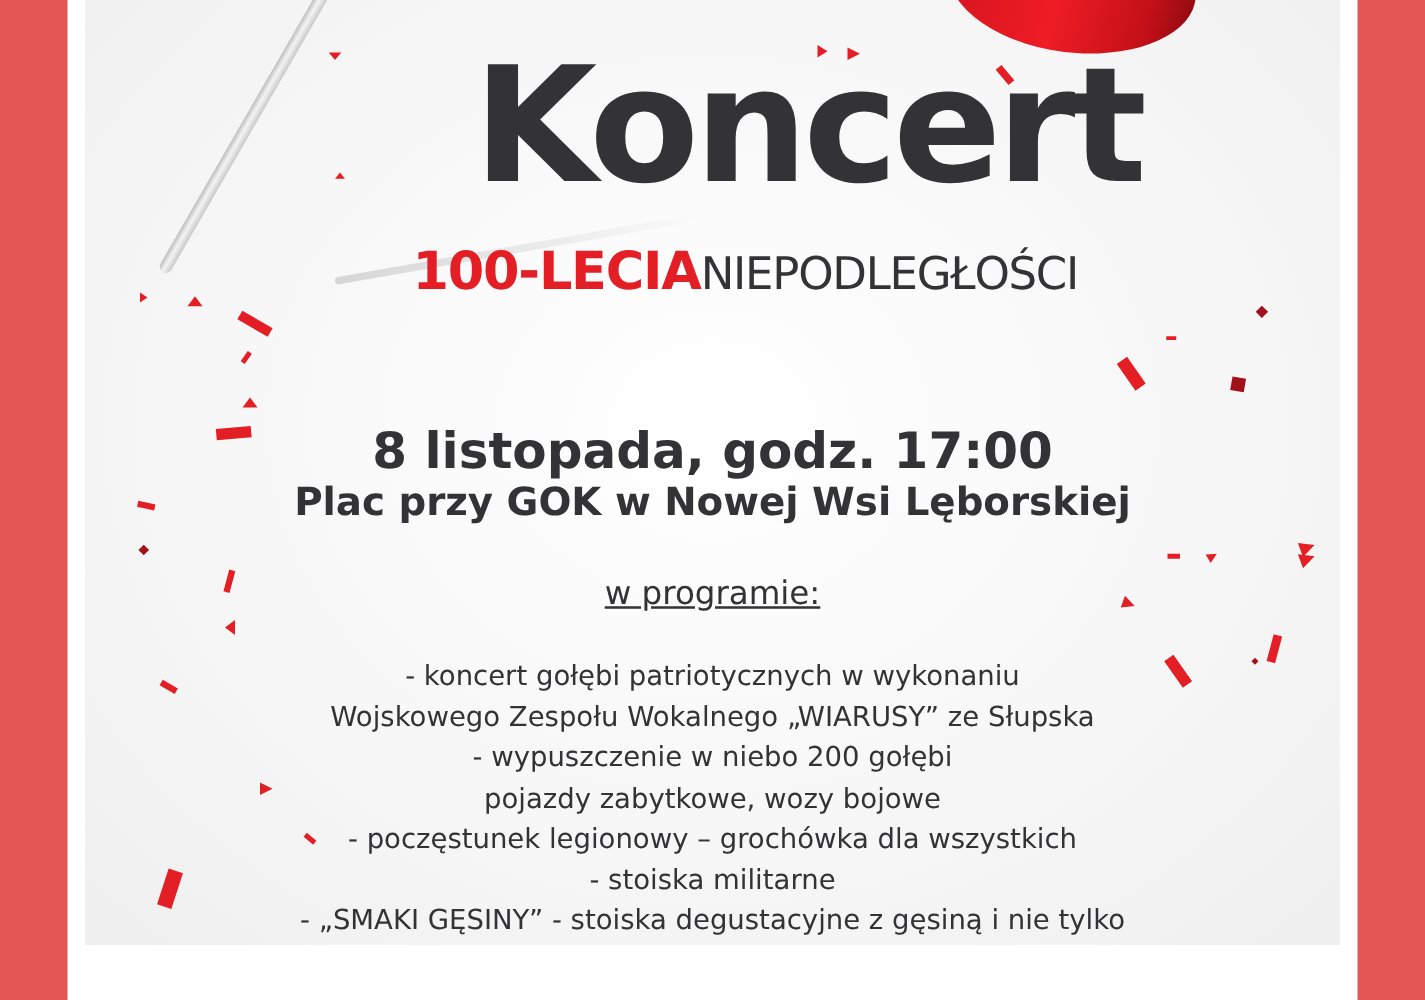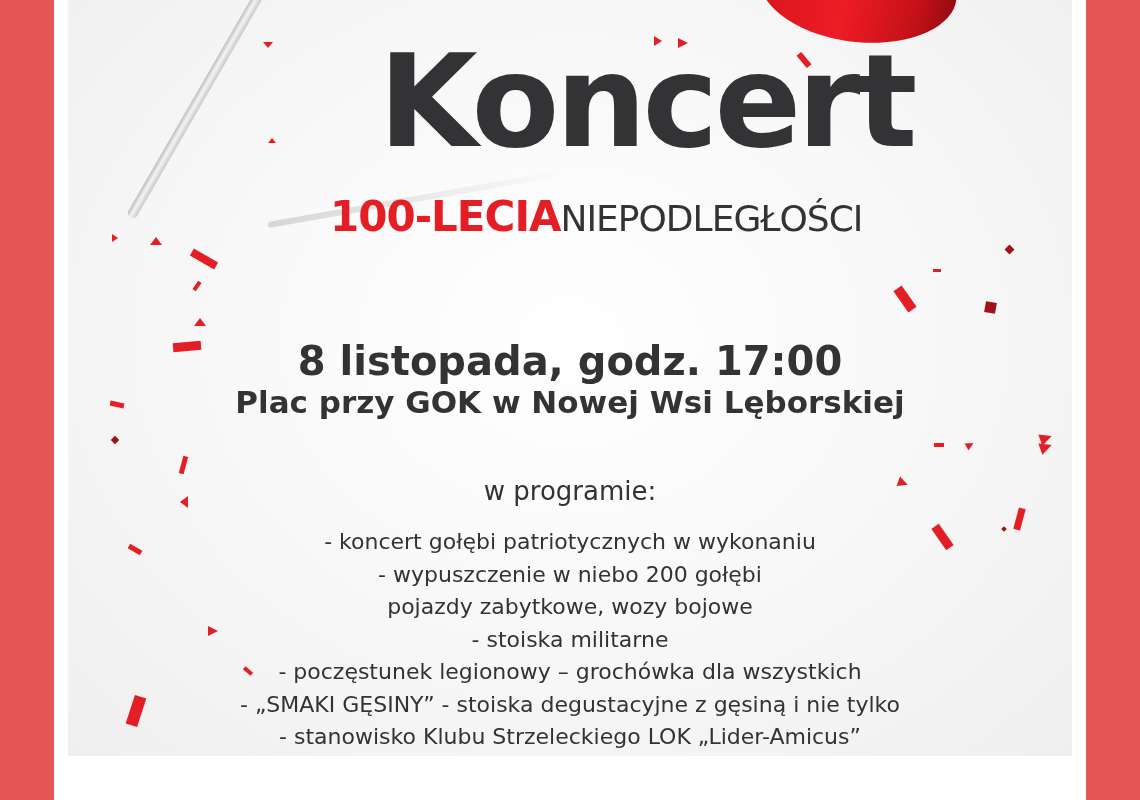--- a/index.html
+++ b/index.html
@@ -16,21 +16,21 @@
   .pole-shadow { position:absolute; left:200px; top:222px; width:300px; height:6px;
           background: linear-gradient(90deg, #d6d6d6, rgba(230,230,230,0)); transform: rotate(-10deg); transform-origin:left; border-radius:3px; }
   .title { position:absolute; left:258px; top:38px; width:640px; text-align:center;
            font-family:"DejaVu Sans", sans-serif; font-weight:bold; font-size:128px; letter-spacing:-4px; color:#333335; line-height:1; }
   .subtitle { position:absolute; left:262px; top:196px; width:640px; font-size:42px; line-height:1; white-space:nowrap; }
   .sub-red { color:#e31e24; font-weight:bold; font-family:"DejaVu Sans", sans-serif; letter-spacing:-1px; }
   .sub-dark { color:#333335; font-family:"DejaVu Sans", sans-serif; letter-spacing:-1px; font-size:36px; }
   .info { position:absolute; left:0; width:1004px; text-align:center; color:#333335; font-family:"DejaVu Sans", sans-serif; font-weight:bold; }
   .date { top:338px; font-size:40px; }
   .place { top:384px; font-size:31px; }
-  .prog-head { position:absolute; left:0; top:476px; width:1004px; text-align:center; color:#333335; font-family:"DejaVu Sans", sans-serif; font-size:26px; }
+  .prog-head { position:absolute; left:0; top:460px; width:1004px; text-align:center; color:#333335; font-family:"DejaVu Sans", sans-serif; font-size:26px;text-decoration:underline; }
   .prog-list { position:absolute; left:0; top:526px; width:1004px; text-align:center; color:#333335;
                font-family:"DejaVu Sans", sans-serif; font-size:22px; line-height:32.5px; margin:0; padding:0; list-style:none; }
   .conf { position:absolute; background:#e31e24; }
   .conf.dark { background:#a0111a; }
   .tri { position:absolute; width:0; height:0; border-style:solid; border-color:transparent; }
 </style>
 </head>
 <body>
 
 <div class="white-frame"></div>
@@ -79,20 +79,21 @@
   <div class="subtitle">
     <span class="sub-red">100-LECIA</span><span class="sub-dark">NIEPODLEGŁOŚCI</span>
   </div>
 
   <div class="info date">8 listopada, godz. 17:00</div>
   <div class="info place">Plac przy GOK w Nowej Wsi Lęborskiej</div>
 
   <div class="prog-head">w programie:</div>
   <ul class="prog-list">
     <li>- koncert gołębi patriotycznych w wykonaniu</li>
+    <li>Wojskowego Zespołu Wokalnego „WIARUSY” ze Słupska</li>
     <li>- wypuszczenie w niebo 200 gołębi</li>
     <li>pojazdy zabytkowe, wozy bojowe</li>
+    <li>- poczęstunek legionowy – grochówka dla wszystkich</li>
     <li>- stoiska militarne</li>
-    <li>- poczęstunek legionowy – grochówka dla wszystkich</li>
     <li>- „SMAKI GĘSINY” - stoiska degustacyjne z gęsiną i nie tylko</li>
     <li>- stanowisko Klubu Strzeleckiego LOK „Lider-Amicus”</li>
   </ul>
 </div>
 
 </body></html>

